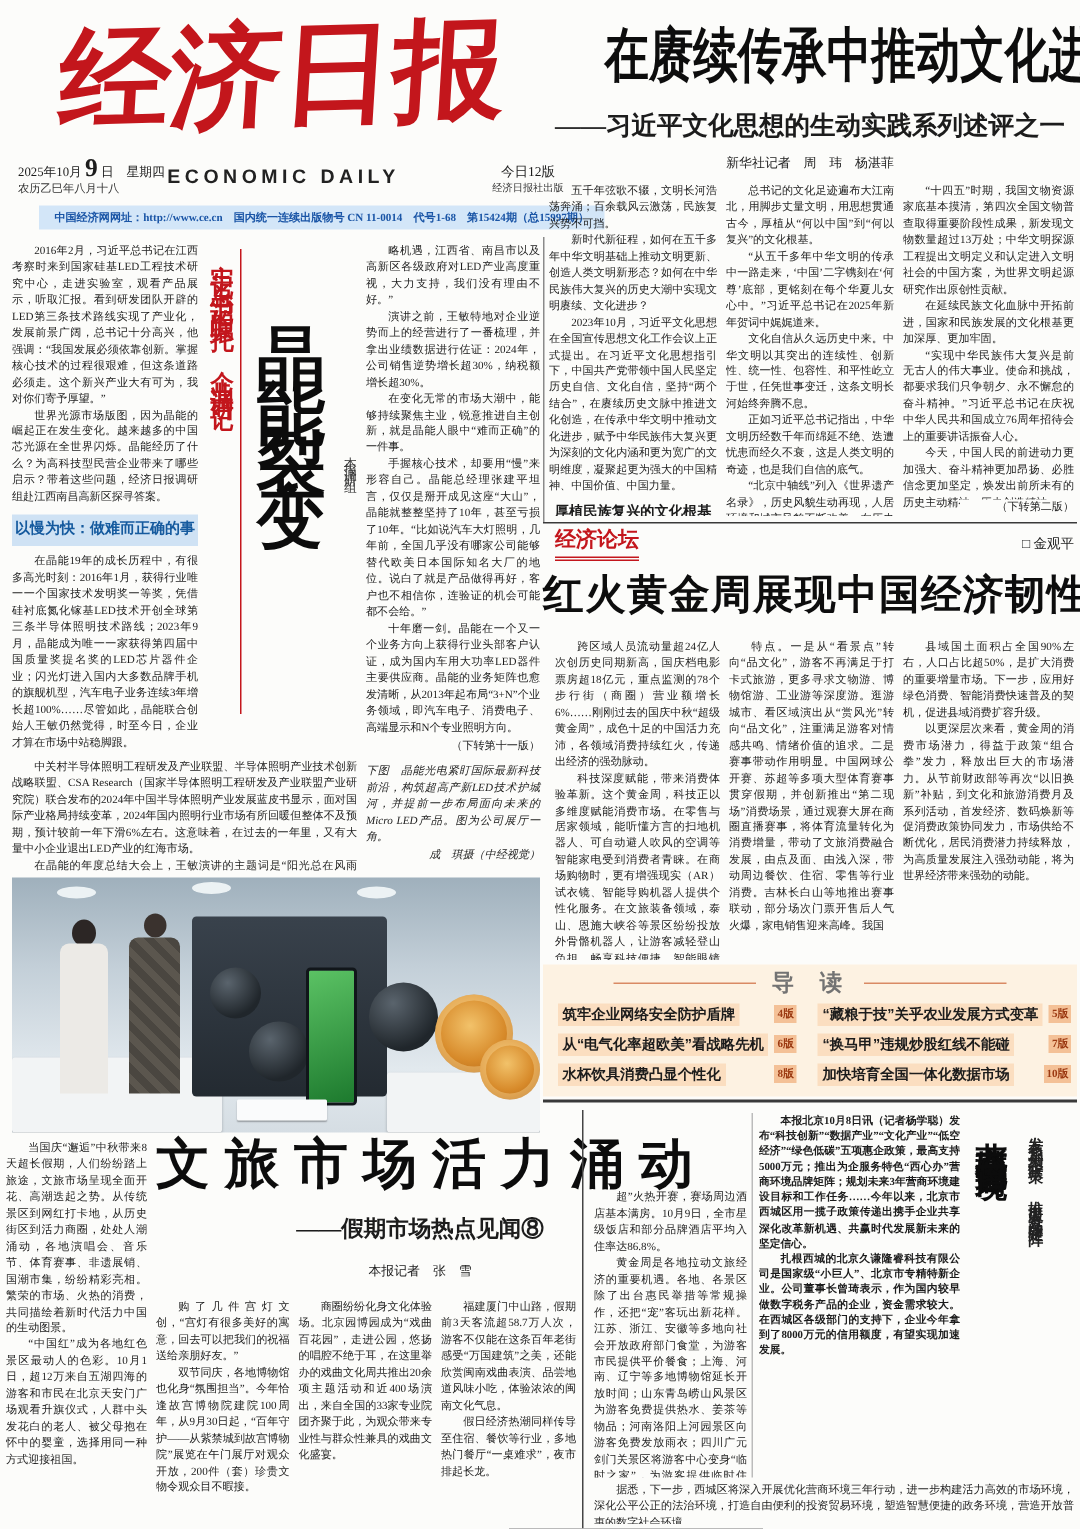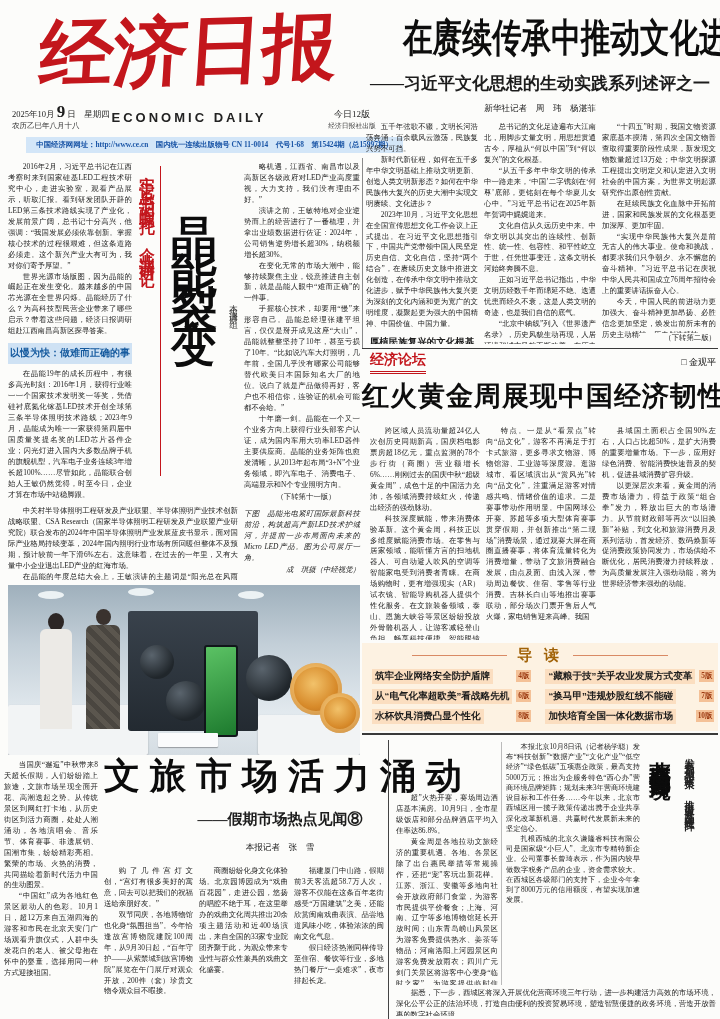--- a/index.html
+++ b/index.html
@@ -57,21 +57,21 @@
   
   .forum-label{left:370px;top:351px;font-size:14px;font-weight:bold;color:#c3161c;
                border-bottom:3px double #c3161c;padding-bottom:2px;font-family:"Liberation Sans","DejaVu Sans",sans-serif;}
   .forum-author{left:580px;top:356px;width:136px;text-align:right;font-size:9px;color:#222;}
   .forum-hl{left:362px;top:378px;width:356px;text-align:center;font-size:27px;font-weight:900;
             letter-spacing:1px;color:#0d0d0d;white-space:nowrap;}
   
   .daodu{left:362px;top:643px;width:356px;height:88px;background:#fdf2e2;position:absolute;}
   .daodu-titlerow{display:flex;align-items:center;justify-content:center;gap:10px;height:20px;margin-top:2px;}
   .daodu-line{width:95px;height:1px;background:#d98a64;}
-  .daodu-title{color:#a16207;font-size:15px;font-weight:bold;letter-spacing:4px;font-family:Liberation Serif, serif;}
+  .daodu-title{color:#737373;font-size:15px;font-weight:bold;letter-spacing:4px;font-family:Liberation Mono, monospace;}
   .daodu-grid{display:grid;grid-template-columns:1fr 1fr;column-gap:14px;row-gap:4px;padding:3px 8px 0 10px;}
   .daodu-item{display:flex;justify-content:space-between;align-items:center;height:16px;}
   .daodu-text{background:#fbdec0;font-size:9.6px;font-weight:bold;padding:1px 3px;white-space:nowrap;overflow:hidden;
               font-family:"Liberation Sans","DejaVu Sans",sans-serif;}
   .daodu-page{background:#f4c197;color:#9c3a12;font-size:7.4px;font-weight:bold;padding:1px 2px;margin-left:4px;white-space:nowrap;}
   
   .travel-hl{left:104px;top:752px;width:380px;font-size:36px;font-weight:900;letter-spacing:10px;
              white-space:nowrap;color:#0c0c0c;font-family:"Liberation Sans","DejaVu Sans",sans-serif;}
   .travel-sub{left:150px;top:810px;width:260px;text-align:center;font-size:15px;font-weight:bold;}
   
@@ -149,21 +149,21 @@
   <div class="abs vtext vby">本报调研组</div>
   <div class="col" style="left:244px;top:162px;width:116px;height:330px;">
     <div>
         <p>略机遇，江西省、南昌市以及高新区各级政府对LED产业高度重视，大力支持，我们没有理由不好。”</p>
         <p>演讲之前，王敏特地对企业逆势而上的经营进行了一番梳理，并拿出业绩数据进行佐证：2024年，公司销售逆势增长超30%，纳税额增长超30%。</p>
         <p>在变化无常的市场大潮中，能够持续聚焦主业，锐意推进自主创新，就是晶能人眼中“难而正确”的一件事。</p>
         <p>手握核心技术，却要用“慢”来形容自己。晶能总经理张建平坦言，仅仅是掰开成见这座“大山”，晶能就整整坚持了10年，甚至亏损了10年。“比如说汽车大灯照明，几年前，全国几乎没有哪家公司能够替代欧美日本国际知名大厂的地位。说白了就是产品做得再好，客户也不相信你，连验证的机会可能都不会给。”</p>
         <p>十年磨一剑。晶能在一个又一个业务方向上获得行业头部客户认证，成为国内车用大功率LED器件主要供应商。晶能的业务矩阵也愈发清晰，从2013年起布局“3+N”个业务领域，即汽车电子、消费电子、高端显示和N个专业照明方向。</p>
       </div>
   </div>
-  <div class="jump" style="left:252px;top:492px;width:108px;text-align:center;">（下转第十一版）</div>
+  <div class="jump" style="left:252px;top:492px;width:108px;">（下转第十一版）</div>
   <div class="col" style="left:8px;top:506px;width:230px;height:76px;">
     <div>
         <p>中关村半导体照明工程研发及产业联盟、半导体照明产业技术创新战略联盟、CSA Research（国家半导体照明工程研发及产业联盟产业研究院）联合发布的2024年中国半导体照明产业发展蓝皮书显示，面对国际产业格局持续变革，2024年国内照明行业市场有所回暖但整体不及预期，预计较前一年下滑6%左右。这意味着，在过去的一年里，又有大量中小企业退出LED产业的红海市场。</p>
         <p>在晶能的年度总结大会上，王敏演讲的主题词是“阳光总在风雨后”。他从容讲述，“我们赶上了国家高质量发展的战</p>
       </div>
   </div>
   <div class="caption" style="left:244px;top:508px;width:116px;height:74px;">
     <span>下图　晶能光电紧盯国际最新科技前沿，构筑超高产新LED技术护城河，并提前一步布局面向未来的Micro LED产品。图为公司展厅一角。</span>
     <div class="cap-credit">成　琪摄（中经视觉）</div>
   </div>
@@ -271,21 +271,21 @@
         <p>假日经济热潮同样传导至住宿、餐饮等行业，多地热门餐厅“一桌难求”，夜市排起长龙。</p>
       </div>
   </div>
   <div class="col" style="left:396px;top:793px;width:102px;height:192px;">
     <div>
         <p>超”火热开赛，赛场周边酒店基本满房。10月9日，全市星级饭店和部分品牌酒店平均入住率达86.8%。</p>
         <p>黄金周是各地拉动文旅经济的重要机遇。各地、各景区除了出台惠民举措等常规操作，还把“宠”客玩出新花样。江苏、浙江、安徽等多地向社会开放政府部门食堂，为游客市民提供平价餐食；上海、河南、辽宁等多地博物馆延长开放时间；山东青岛崂山风景区为游客免费提供热水、姜茶等物品；河南洛阳上河园景区向游客免费发放雨衣；四川广元剑门关景区将游客中心变身“临时之家”，为游客提供临时住宿……这些暖心之举令网友纷纷点赞。</p>
       </div>
   </div>
 
-  <div class="col" style="left:506px;top:742px;width:134px;height:244px;font-size:7.2px;line-height:1.42;">
+  <div class="col" style="left:506px;top:742px;width:134px;height:244px;font-size:7.2px;line-height:1.42;font-weight:bold;">
     <div>
         <p>本报北京10月8日讯（记者杨学聪）发布“科技创新”“数据产业”“文化产业”“低空经济”“绿色低碳”五项惠企政策，最高支持5000万元；推出为企服务特色“西心办”营商环境品牌矩阵；规划未来3年营商环境建设目标和工作任务……今年以来，北京市西城区用一揽子政策传递出携手企业共享深化改革新机遇、共赢时代发展新未来的坚定信心。</p>
         <p>扎根西城的北京久谦隆睿科技有限公司是国家级“小巨人”、北京市专精特新企业。公司董事长曾琦表示，作为国内较早做数字税务产品的企业，资金需求较大。在西城区各级部门的支持下，企业今年拿到了8000万元的信用额度，有望实现加速发展。</p>
       </div>
   </div>
   <div class="abs vtext xc-hl">北京西城全面优化营商环境</div>
   <div class="abs vtext xc-kicker">
     <span>发布系列惠企政策</span><span class="gap"></span><span>推出服务品牌矩阵</span>
   </div>
   <div class="col" style="left:396px;top:988px;width:320px;height:28px;">

